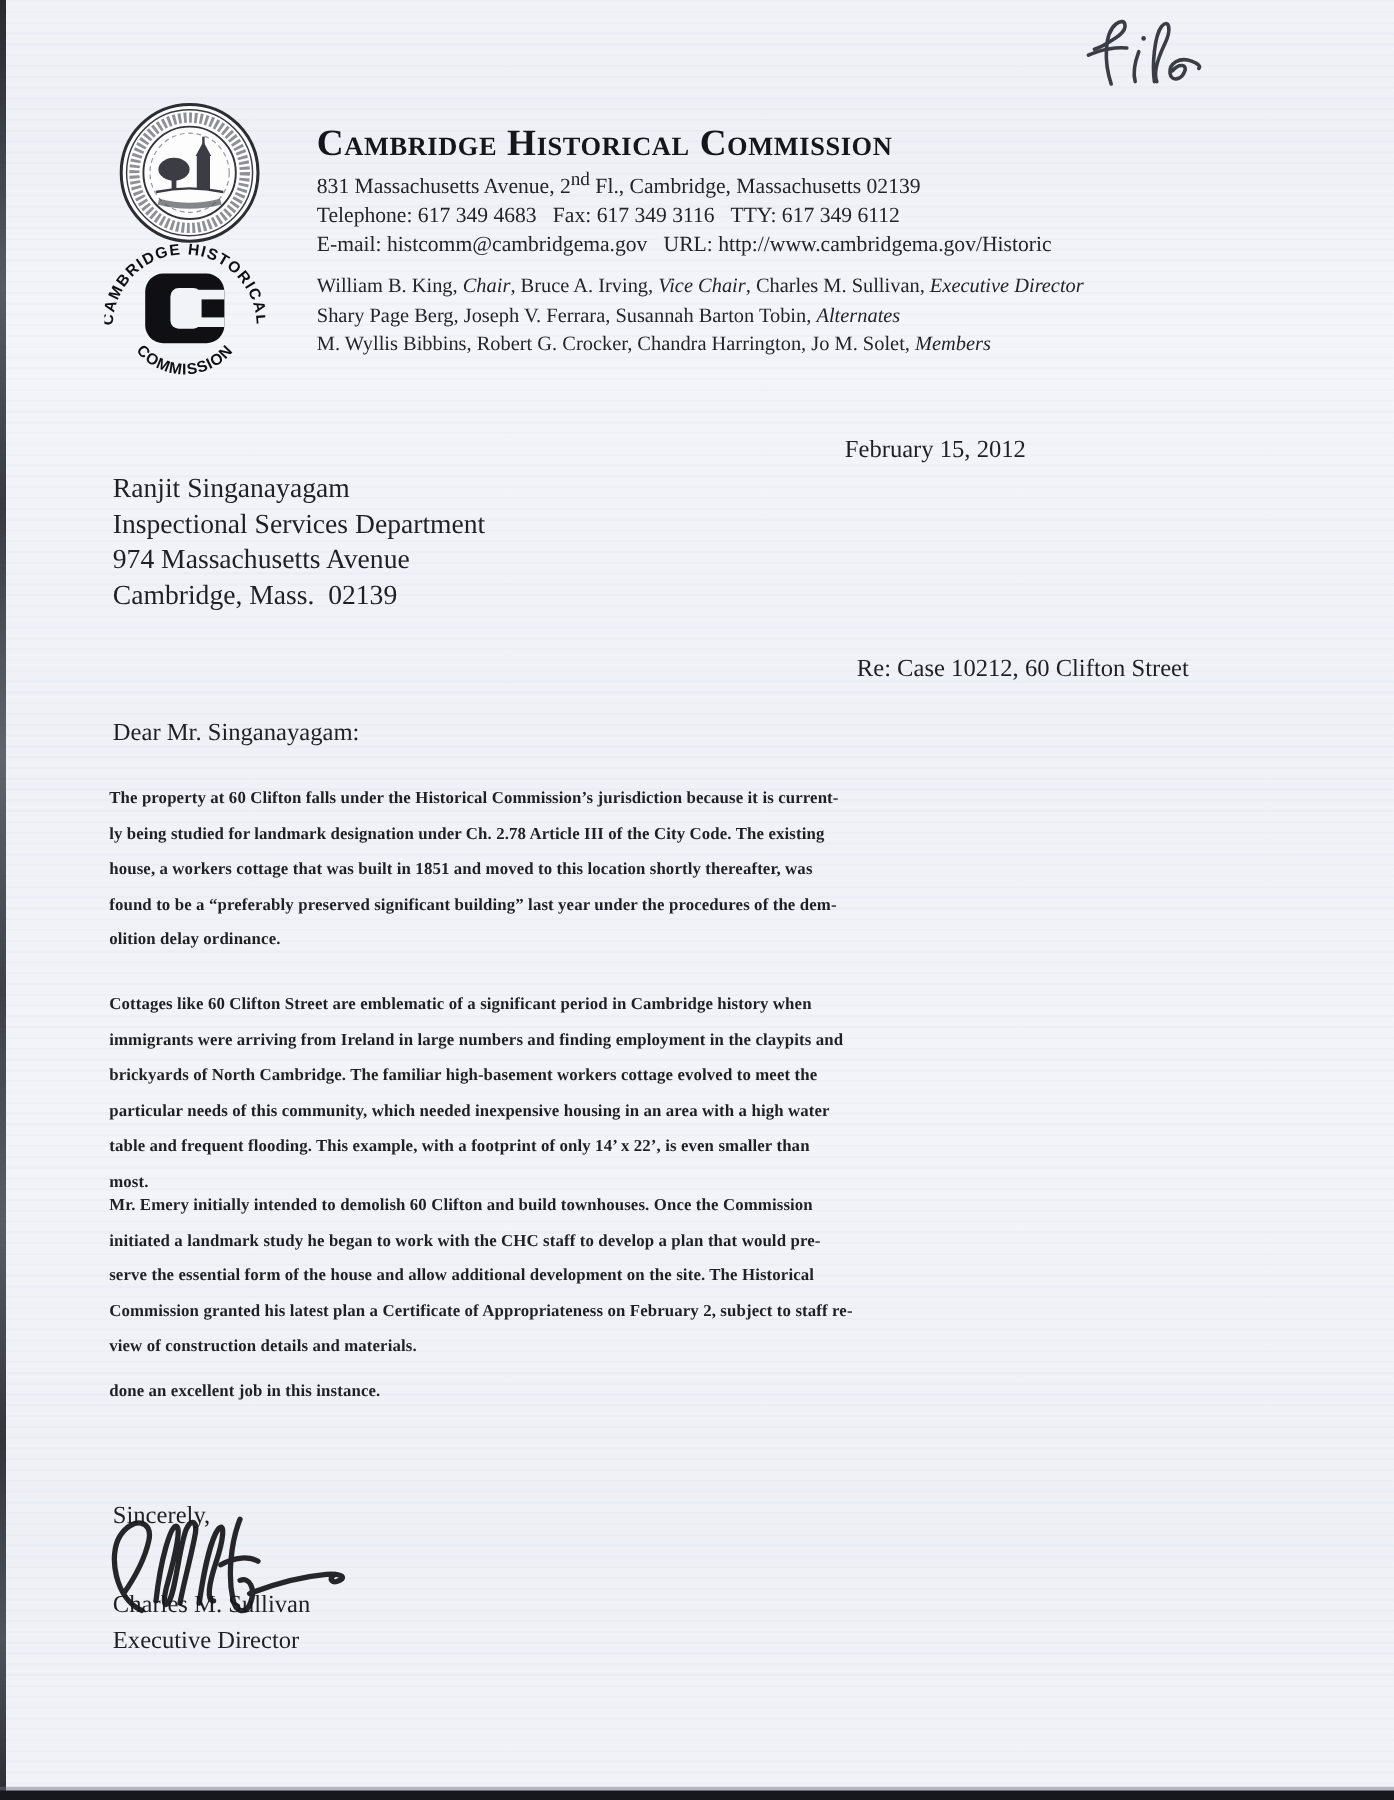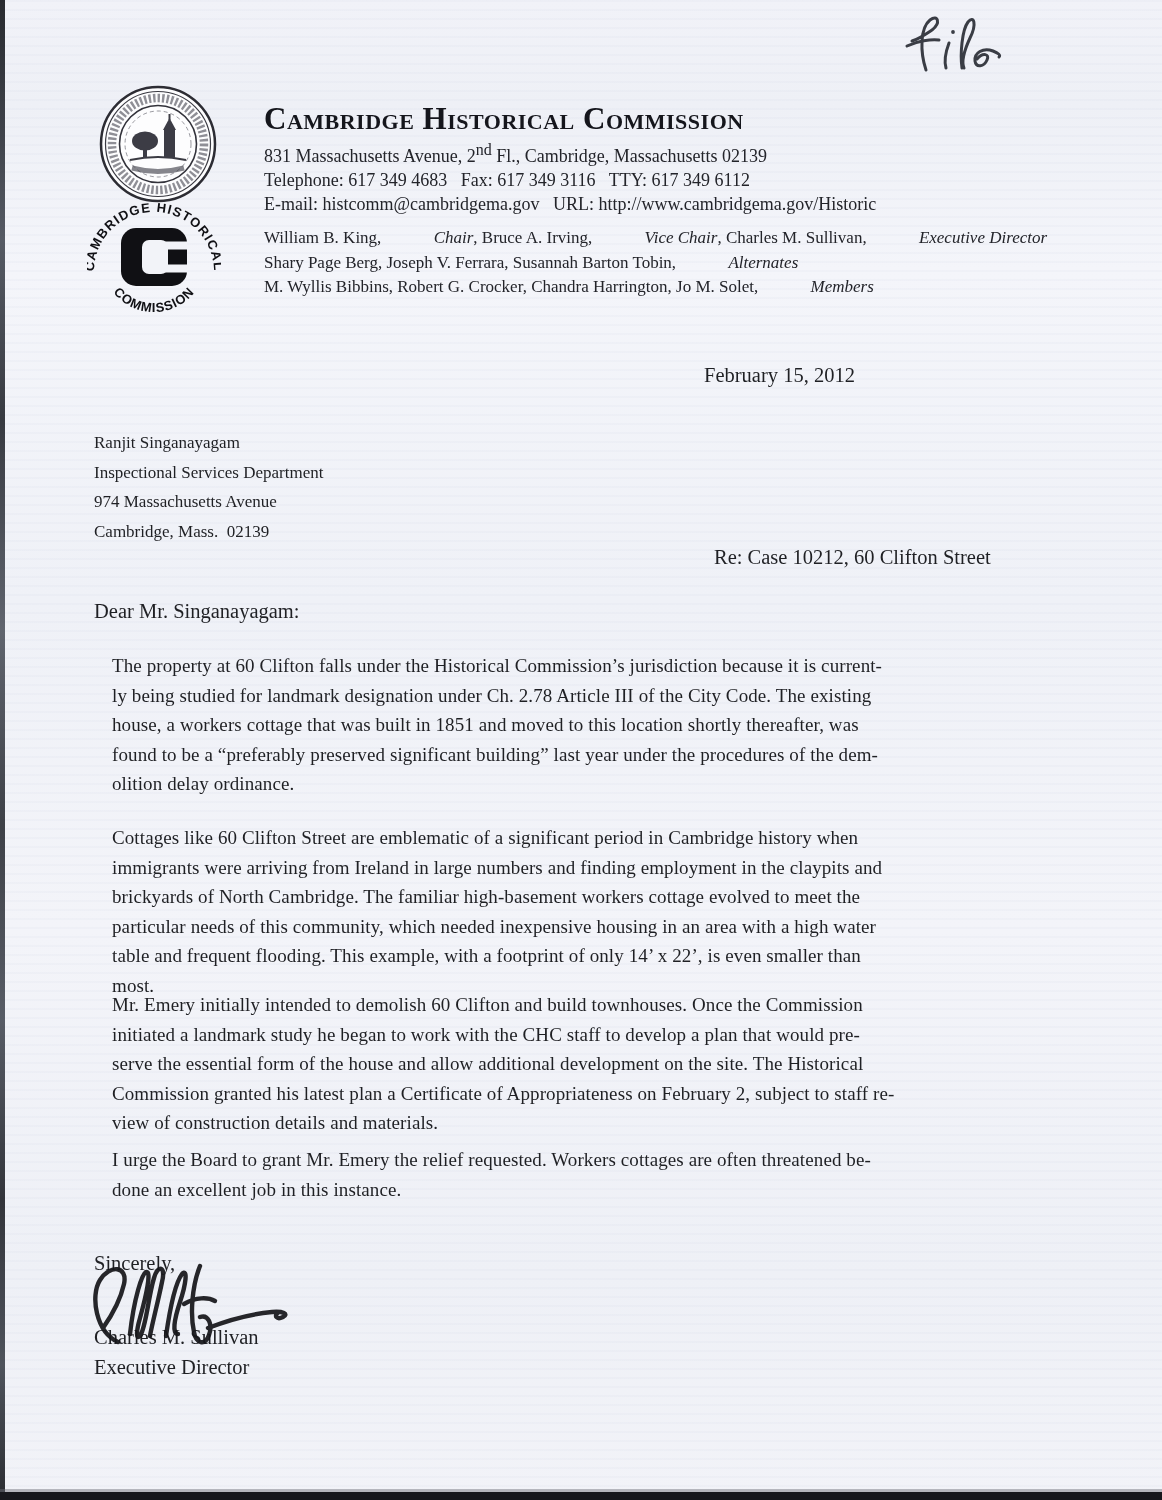--- a/index.html
+++ b/index.html
@@ -16,28 +16,28 @@
   .scan-edge-bottom::before{ content:""; position:absolute; left:0; top:-3px; width:100%; height:3px; background:#6a6d76; opacity:.45; }
 
   .abs{ position:absolute; }
   .pre{ white-space:pre; }
 
   .lh-title{ left:264px; top:101px; font-weight:bold; font-variant:small-caps;
     font-size:31px; letter-spacing:.5px; color:#15161c; }
   .lh-info{ left:264px; top:138px; font-size:18px; line-height:24px; color:#23242a; }
   .lh-info sup{ font-size:16px;text-align:right; }
   .members{ left:264px; top:226px; font-size:17px; line-height:24.5px; color:#23242a; }
-  .members .it{ font-style:italic;margin-left:48px; }
+  .members .it{ font-style:italic; }
 
   .date-line{ left:704px; top:364px; font-size:20.5px; }
-  .recipient{ left:94px; top:428px; font-size:17px; line-height:29.5px; }
+  .recipient{ left:94px; top:392px; font-size:23px; line-height:29.5px; }
   .re-line{ left:714px; top:546px; font-size:20.5px; }
   .salutation{ left:94px; top:600px; font-size:20.5px; }
 
-  .para{ left:112px; width:940px; font-size:19px; line-height:29.6px; letter-spacing:.1px; }
+  .para{ left:91px; width:940px; font-size:14px; line-height:29.6px; letter-spacing:.1px;font-weight:bold; }
   .p1{ top:651px; } .p2{ top:811px;margin-top:12px; } .p3{ top:990px; } .p4{ top:1145px; }
   .bl{ white-space:nowrap; }
 
   .closing{ left:94px; top:1252px; font-size:20.5px; }
   .signer-name{ left:94px; top:1326px; font-size:20.5px; }
   .signer-title{ left:94px; top:1356px; font-size:20.5px; }
   .sig-svg{ left:84px; top:1254px; z-index:3; }
   .file-note{ left:893px; top:10px; }
   .sr{ position:absolute; opacity:0; width:1px; height:1px; overflow:hidden; }
   svg text{ font-family:"Liberation Sans", sans-serif; }
@@ -148,21 +148,20 @@
 
   <div class="abs para p3">
     <div class="bl">Mr. Emery initially intended to demolish 60 Clifton and build townhouses. Once the Commission</div>
     <div class="bl">initiated a landmark study he began to work with the CHC staff to develop a plan that would pre-</div>
     <div class="bl">serve the essential form of the house and allow additional development on the site. The Historical</div>
     <div class="bl">Commission granted his latest plan a Certificate of Appropriateness on February 2, subject to staff re-</div>
     <div class="bl">view of construction details and materials.</div>
   </div>
 
   <div class="abs para p4">
-    <div class="bl">I urge the Board to grant Mr. Emery the relief requested. Workers cottages are often threatened be-</div>
     <div class="bl">done an excellent job in this instance.</div>
   </div>
 
   <div class="abs closing">Sincerely,</div>
 
   <div class="abs sig-svg">
     <svg width="238" height="102" viewBox="0 0 238 102">
       <g fill="none" stroke="#17171b" stroke-width="4.4" stroke-linecap="round" stroke-linejoin="round" opacity="0.93">
         <path d="M34,88 C12,78 6,42 16,26 C26,10 44,12 40,30 C36,48 26,64 19,74"></path>
         <path d="M46,80 C50,44 58,20 62,18 C68,16 62,42 56,64 C52,78 52,86 56,82 C62,74 64,44 70,24 C74,10 82,12 78,28 C74,48 68,70 66,82"></path>

